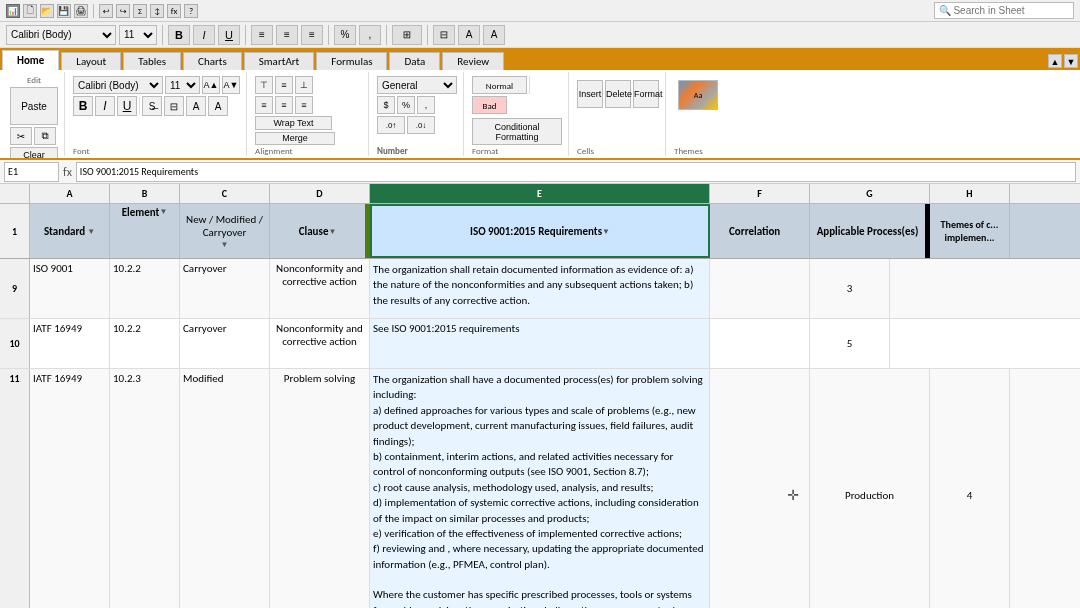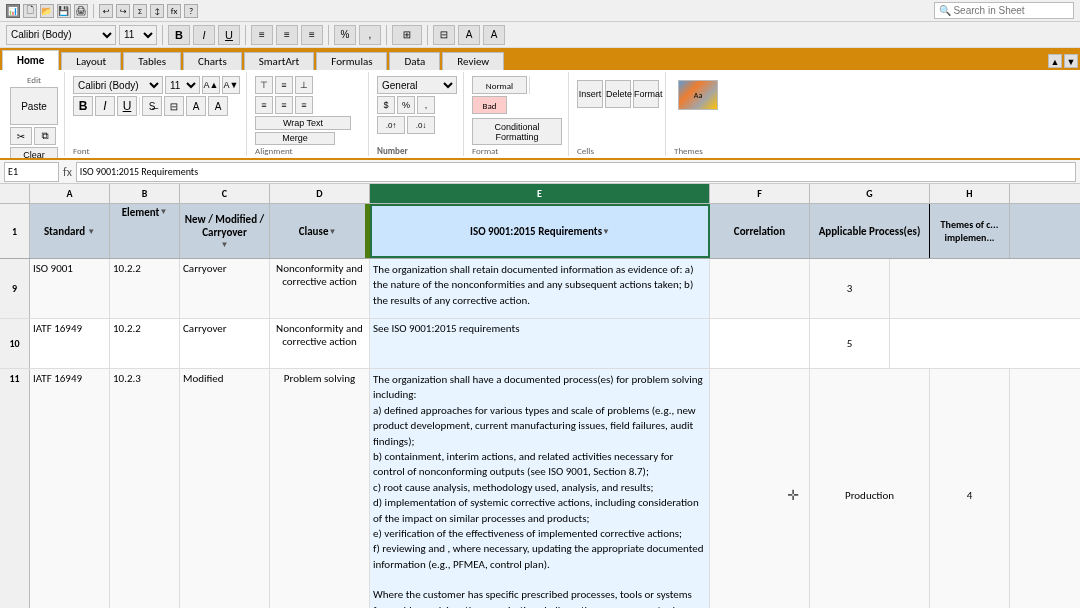--- a/index.html
+++ b/index.html
@@ -112,21 +112,21 @@
     <div style="display:flex;gap:2px;margin-top:4px;">
       <button style="height:18px;width:18px;font-size:9px;background:#f0f0f0;border:1px solid #bbb;cursor:pointer;">⊤</button>
       <button style="height:18px;width:18px;font-size:9px;background:#f0f0f0;border:1px solid #bbb;cursor:pointer;">≡</button>
       <button style="height:18px;width:18px;font-size:9px;background:#f0f0f0;border:1px solid #bbb;cursor:pointer;">⊥</button>
     </div>
     <div style="display:flex;gap:2px;margin-top:2px;">
       <button style="height:18px;width:18px;font-size:9px;background:#f0f0f0;border:1px solid #bbb;cursor:pointer;">≡</button>
       <button style="height:18px;width:18px;font-size:9px;background:#f0f0f0;border:1px solid #bbb;cursor:pointer;">≡</button>
       <button style="height:18px;width:18px;font-size:9px;background:#f0f0f0;border:1px solid #bbb;cursor:pointer;">≡</button>
     </div>
-    <button style="height:18px;width:96px;font-size:9px;background:#f0f0f0;border:1px solid #bbb;cursor:pointer;margin-top:2px;">Wrap Text</button>
+    <button style="height:18px;width:77px;font-size:9px;background:#f0f0f0;border:1px solid #bbb;cursor:pointer;margin-top:2px;">Wrap Text</button>
     <button style="height:18px;width:80px;font-size:9px;background:#f0f0f0;border:1px solid #bbb;cursor:pointer;margin-top:2px;">Merge</button>
     <div style="font-size:9px;color:#666;margin-top:auto;">Alignment</div>
   </div>
 
   <div style="display:flex;flex-direction:column;border-right:1px solid #ddd;padding:0 6px;min-width:90px;">
     <select style="width:80px;height:18px;font-size:10px;border:1px solid #bbb;margin-top:4px;">
       <option>General</option>
     </select>
     <div style="display:flex;gap:2px;margin-top:2px;">
       <button style="height:18px;width:18px;font-size:9px;background:#f0f0f0;border:1px solid #bbb;cursor:pointer;">$</button>
@@ -195,35 +195,35 @@
     <div style="width:30px;min-width:30px;border-right:1px solid #bbb;background:#f0f0f0;font-size:10px;font-weight:bold;display:flex;align-items:center;justify-content:center;">1</div>
     <div style="width:80px;min-width:80px;border-right:1px solid #bbb;font-size:11px;font-weight:bold;display:flex;align-items:center;justify-content:center;text-align:center;padding:2px;background:#c5d1dc;">
       <div style="font-weight:bold;font-size:11px;text-align:center;">Standard</div>
       <span style="font-size:8px;color:#555;margin-left:2px;">▼</span>
     </div>
     <div style="width:70px;min-width:70px;border-right:1px solid #bbb;font-size:11px;font-weight:bold;display:flex;align-items:flex-start;justify-content:center;text-align:center;padding:2px;background:#c5d1dc;">
       <div style="font-weight:bold;font-size:11px;">Element</div>
       <span style="font-size:8px;color:#555;">▼</span>
     </div>
     <div style="width:90px;min-width:90px;border-right:1px solid #bbb;font-size:11px;font-weight:bold;display:flex;align-items:center;justify-content:center;text-align:center;padding:2px;background:#c5d1dc;flex-direction:column;">
-      <div style="font-weight:bold;font-size:11px;text-align:center;word-break:break-word;">New / Modified / Carryover</div>
+      <div style="font-weight:normal;font-size:11px;text-align:center;word-break:break-word;">New / Modified / Carryover</div>
       <span style="font-size:8px;color:#555;">▼</span>
     </div>
     <div style="width:100px;min-width:100px;border-right:5px solid #4d7c0f;font-size:11px;font-weight:bold;display:flex;align-items:center;justify-content:center;text-align:center;padding:2px;background:#c5d1dc;">
       <div style="font-weight:bold;font-size:11px;">Clause</div>
       <span style="font-size:8px;color:#555;">▼</span>
     </div>
     <div style="width:340px;min-width:340px;border-right:1px solid #bbb;font-size:11px;font-weight:bold;display:flex;align-items:center;justify-content:center;text-align:center;padding:2px;background:#cce5ff;border:2px solid #217346;">
       <div style="font-weight:bold;font-size:11px;text-align:center;">ISO 9001:2015 Requirements</div>
       <span style="font-size:8px;color:#555;">▼</span>
     </div>
-    <div style="width:100px;min-width:100px;border-right:1px solid #bbb;font-size:11px;font-weight:bold;display:flex;align-items:center;justify-content:center;text-align:center;padding:2px;background:#c5d1dc;">
+    <div style="width:100px;min-width:100px;border-right:1px solid #bbb;font-size:11px;font-weight:bold;display:flex;align-items:center;text-align:center;padding:19px;background:#c5d1dc;">
       <div style="font-weight:bold;font-size:11px;text-align:center;">Correlation</div>
     </div>
-    <div style="width:120px;min-width:120px;border-right:1px solid #000000;font-size:11px;font-weight:bold;display:flex;align-items:center;justify-content:center;text-align:center;padding:2px;background:#c5d1dc;">
+    <div style="width:120px;min-width:120px;border-right:5px solid #000000;font-size:11px;font-weight:bold;display:flex;align-items:center;justify-content:center;text-align:center;padding:2px;background:#c5d1dc;">
       <div style="font-weight:bold;font-size:11px;text-align:center;">Applicable Process(es)</div>
     </div>
     <div style="width:80px;min-width:80px;border-right:1px solid #bbb;font-size:11px;font-weight:bold;display:flex;align-items:center;justify-content:center;text-align:center;padding:2px;background:#c5d1dc;">
       <div style="font-weight:bold;font-size:10px;text-align:center;">Themes of c... implemen...</div>
     </div>
   </div>
 
   <div style="display:flex;min-height:60px;border-bottom:1px solid #ddd;background:#f9f9f9;min-width:max-content;">
     <div style="width:30px;min-width:30px;border-right:1px solid #bbb;background:#f0f0f0;font-size:10px;font-weight:bold;display:flex;align-items:center;justify-content:center;">9</div>
     <div style="width:80px;min-width:80px;border-right:1px solid #ddd;padding:3px;font-size:11px;display:flex;align-items:flex-start;">ISO 9001</div>

